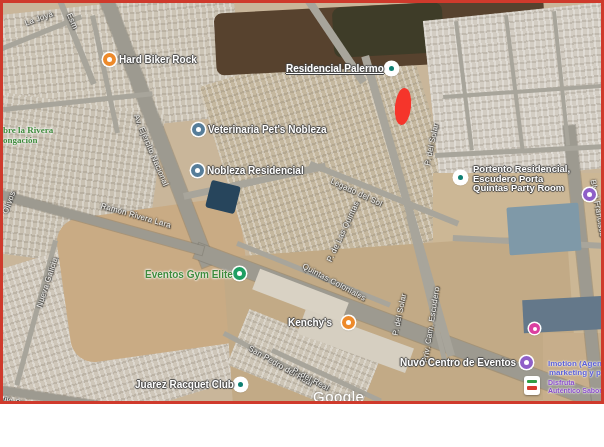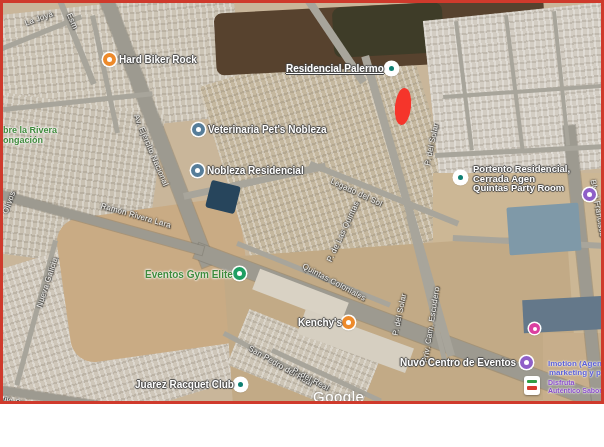--- a/index.html
+++ b/index.html
@@ -105,21 +105,21 @@
   <div class="street" style="left:326px;top:254px;transform:rotate(-65deg);">P. de Las Quintas</div>
   <div class="street" style="left:300px;top:258px;transform:rotate(28deg);">Quintas Coloniales</div>
   <div class="street" style="left:424px;top:158px;transform:rotate(-78deg);">P. del Solar</div>
   <div class="street" style="left:392px;top:328px;transform:rotate(-78deg);">P. del Solar</div>
   <div class="street" style="left:422px;top:355px;transform:rotate(-81deg);">Priv. Cam. Escudero</div>
   <div class="street" style="left:246px;top:340px;transform:rotate(30deg);">San Pedro del Real</div>
   <div class="street" style="left:290px;top:362px;transform:rotate(28deg);">P. del Real</div>
   <div class="street" style="left:-14px;top:388px;transform:rotate(13deg);">Teófilo Borunda</div>
   <div class="street" style="left:590px;top:172px;transform:rotate(80deg);">Blvrd Francisco</div>
 
-  <div class="green-label" style="left:0;top:122px;line-height:10px;">
+  <div class="green-label" style="left:0;top:122px;line-height:10px;font-family:Liberation Serif, serif;">
     <div>bre la Rivera</div>
     <div>ongación</div>
   </div>
 
   <span class="ic" style="left:100px;top:50px;background:#ed8a2b;">
       <b></b>
     </span>
   <span class="ic ic-white" style="left:382px;top:59px;">
       <b></b>
     </span>
@@ -153,26 +153,26 @@
   <span id="logo-imotion">
       <b></b>
       <i></i>
     </span>
 
   <div class="poi-label" style="left:116px;top:51px;">Hard Biker Rock</div>
   <div class="poi-label" style="left:283px;top:60px;text-decoration:underline;">Residencial Palermo</div>
   <div class="poi-label" style="left:205px;top:121px;">Veterinaria Pet's Nobleza</div>
   <div class="poi-label" style="left:204px;top:162px;">Nobleza Residencial</div>
   <div class="green-label" style="left:142px;top:266px;font-size:10px;">Eventos Gym Elite</div>
-  <div class="poi-label" style="left:295px;top:314px;">Kenchy's</div>
+  <div class="poi-label" style="left:285px;top:314px;">Kenchy's</div>
   <div class="poi-label" style="left:132px;top:376px;">Juarez Racquet Club</div>
   <div class="poi-label" style="left:397px;top:354px;text-align:center;">Nuvó Centro de Eventos</div>
   <div class="portento">
     <div>Portento Residencial,</div>
-    <div>Cerrada Agen</div>
+    <div>Escudero Porta</div>
     <div>Quintas Party Room</div>
   </div>
 
   <div class="ad-blue" style="left:545px;top:356px;text-align:center;">
     <div>Imotion (Agen</div>
     <div>marketing y p</div>
   </div>
   <div class="ad-purple" style="left:545px;top:376px;">
     <div>Disfruta</div>
     <div>Auténtico Sabor</div>

